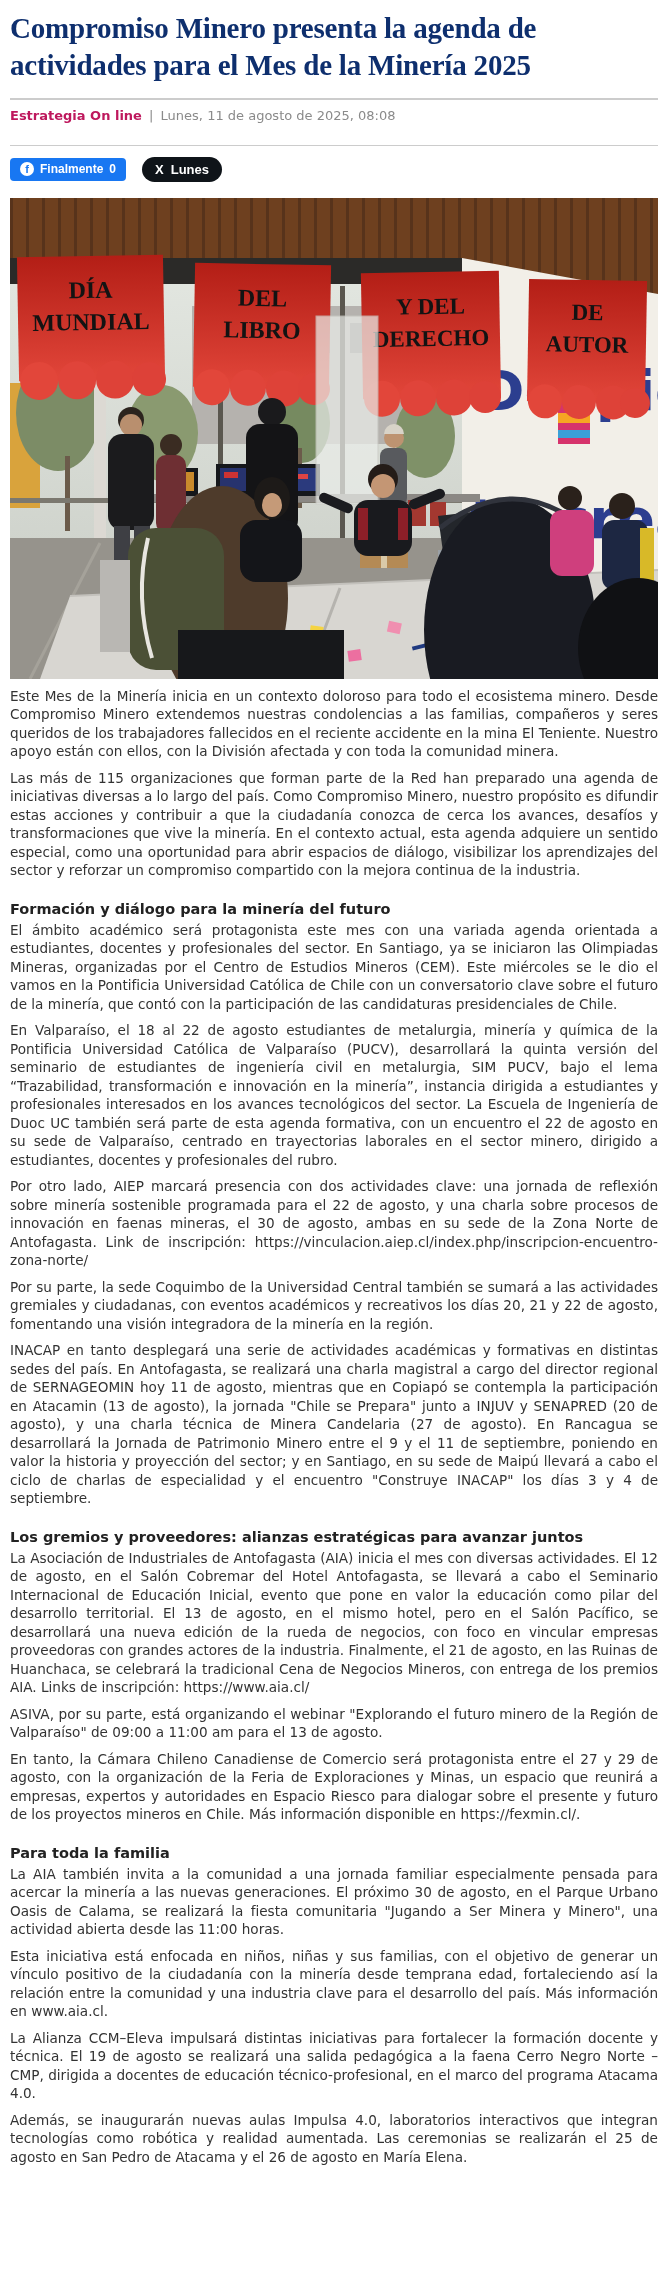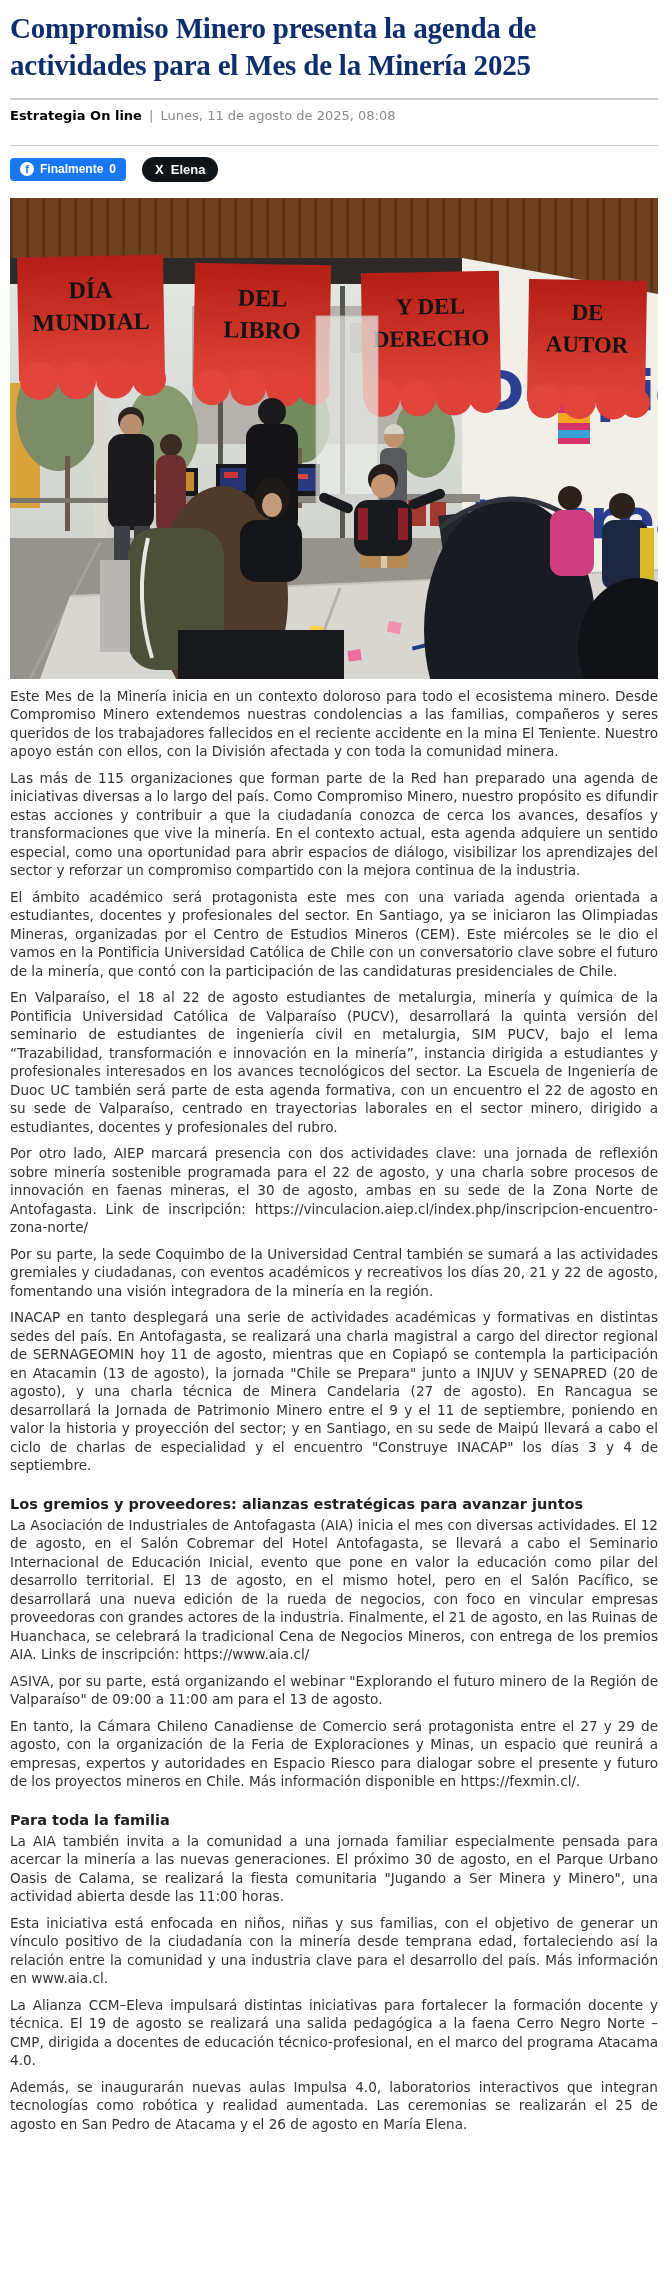--- a/index.html
+++ b/index.html
@@ -10,21 +10,21 @@
     font-family:Liberation Serif, serif;
     font-size:29px;line-height:1.27;font-weight:700;
     color:#0e2f6e;margin:4px 0 14px 0;letter-spacing:-0.2px;
   }
   hr.rule{border:0;border-top:1px solid #ccc;margin:0;}
 
   .filed-row{color:#5b5b5b;font-size:15px;padding:9px 0 10px 0;}
   .filed-row .cat{color:#5b5b5b;text-decoration:none;}
 
   .meta-row{font-size:13px;color:#8a8a8a;padding:8px 0 22px 0;}
-  .meta-row .src{color:#000000;font-weight:700;}
+  .meta-row .src{color:#be185d;font-weight:700;}
   .meta-row .sep{color:#8a8a8a;padding:0 3px;}
 
   .share-row{display:flex;align-items:center;gap:16px;padding:11px 0 9px 0;}
   .fb-btn{display:inline-flex;align-items:center;gap:6px;cursor:pointer;
     background:#1877f2;color:#fff;border:0;border-radius:4px;height:23px;padding:0 10px;
     font-family:"Liberation Sans",sans-serif;font-size:12px;font-weight:700;}
   .fb-logo{background:#fff;color:#1877f2;width:14px;height:14px;border-radius:50%;
     display:inline-flex;align-items:center;justify-content:center;font-size:11px;font-weight:700;line-height:1;}
   .x-btn{display:inline-flex;align-items:center;gap:7px;cursor:pointer;
     background:#0f1419;color:#fff;border:0;border-radius:13px;height:25px;padding:0 13px;
@@ -59,21 +59,21 @@
   <hr class="rule">
 
   <div class="share-row">
     <button class="fb-btn">
       <span class="fb-logo">f</span>
       <span>Finalmente</span>
       <span>0</span>
     </button>
     <button class="x-btn">
       <span class="x-logo">X</span>
-      <span>Elena</span>
+      <span>Lunes</span>
     </button>
   </div>
 
   <svg class="photo" viewBox="0 0 648 481" preserveAspectRatio="none" aria-hidden="true">
     <defs>
       <pattern id="wood" width="16" height="12" patternUnits="userSpaceOnUse">
         <rect width="16" height="12" fill="#6e401f"></rect>
         <rect width="3" height="12" fill="#57331b"></rect>
       </pattern>
       <linearGradient id="glass" x1="0" y1="0" x2="0" y2="1">
@@ -236,20 +236,21 @@
       <rect x="592" y="322" width="46" height="70" rx="12" fill="#1d2742"></rect>
       <rect x="630" y="330" width="14" height="56" fill="#d8b928"></rect>
       <ellipse cx="628" cy="450" rx="60" ry="70" fill="#101114"></ellipse>
     </g>
   </svg>
 
   <article>
     <p>Este Mes de la Minería inicia en un contexto doloroso para todo el ecosistema minero. Desde Compromiso Minero extendemos nuestras condolencias a las familias, compañeros y seres queridos de los trabajadores fallecidos en el reciente accidente en la mina El Teniente. Nuestro apoyo están con ellos, con la División afectada y con toda la comunidad minera.</p>
     <p>Las más de 115 organizaciones que forman parte de la Red han preparado una agenda de iniciativas diversas a lo largo del país. Como Compromiso Minero, nuestro propósito es difundir estas acciones y contribuir a que la ciudadanía conozca de cerca los avances, desafíos y transformaciones que vive la minería. En el contexto actual, esta agenda adquiere un sentido especial, como una oportunidad para abrir espacios de diálogo, visibilizar los aprendizajes del sector y reforzar un compromiso compartido con la mejora continua de la industria.</p>
 
+    <h3>Formación y diálogo para la minería del futuro</h3>
     <p>El ámbito académico será protagonista este mes con una variada agenda orientada a estudiantes, docentes y profesionales del sector. En Santiago, ya se iniciaron las Olimpiadas Mineras, organizadas por el Centro de Estudios Mineros (CEM). Este miércoles se le dio el vamos en la Pontificia Universidad Católica de Chile con un conversatorio clave sobre el futuro de la minería, que contó con la participación de las candidaturas presidenciales de Chile.</p>
     <p>En Valparaíso, el 18 al 22 de agosto estudiantes de metalurgia, minería y química de la Pontificia Universidad Católica de Valparaíso (PUCV), desarrollará la quinta versión del seminario de estudiantes de ingeniería civil en metalurgia, SIM PUCV, bajo el lema “Trazabilidad, transformación e innovación en la minería”, instancia dirigida a estudiantes y profesionales interesados en los avances tecnológicos del sector. La Escuela de Ingeniería de Duoc UC también será parte de esta agenda formativa, con un encuentro el 22 de agosto en su sede de Valparaíso, centrado en trayectorias laborales en el sector minero, dirigido a estudiantes, docentes y profesionales del rubro.</p>
     <p>Por otro lado, AIEP marcará presencia con dos actividades clave: una jornada de reflexión sobre minería sostenible programada para el 22 de agosto, y una charla sobre procesos de innovación en faenas mineras, el 30 de agosto, ambas en su sede de la Zona Norte de Antofagasta. Link de inscripción: https://vinculacion.aiep.cl/index.php/inscripcion-encuentro-zona-norte/</p>
     <p>Por su parte, la sede Coquimbo de la Universidad Central también se sumará a las actividades gremiales y ciudadanas, con eventos académicos y recreativos los días 20, 21 y 22 de agosto, fomentando una visión integradora de la minería en la región.</p>
     <p>INACAP en tanto desplegará una serie de actividades académicas y formativas en distintas sedes del país. En Antofagasta, se realizará una charla magistral a cargo del director regional de SERNAGEOMIN hoy 11 de agosto, mientras que en Copiapó se contempla la participación en Atacamin (13 de agosto), la jornada "Chile se Prepara" junto a INJUV y SENAPRED (20 de agosto), y una charla técnica de Minera Candelaria (27 de agosto). En Rancagua se desarrollará la Jornada de Patrimonio Minero entre el 9 y el 11 de septiembre, poniendo en valor la historia y proyección del sector; y en Santiago, en su sede de Maipú llevará a cabo el ciclo de charlas de especialidad y el encuentro "Construye INACAP" los días 3 y 4 de septiembre.</p>
 
     <h3>Los gremios y proveedores: alianzas estratégicas para avanzar juntos</h3>
     <p>La Asociación de Industriales de Antofagasta (AIA) inicia el mes con diversas actividades. El 12 de agosto, en el Salón Cobremar del Hotel Antofagasta, se llevará a cabo el Seminario Internacional de Educación Inicial, evento que pone en valor la educación como pilar del desarrollo territorial. El 13 de agosto, en el mismo hotel, pero en el Salón Pacífico, se desarrollará una nueva edición de la rueda de negocios, con foco en vincular empresas proveedoras con grandes actores de la industria. Finalmente, el 21 de agosto, en las Ruinas de Huanchaca, se celebrará la tradicional Cena de Negocios Mineros, con entrega de los premios AIA. Links de inscripción: https://www.aia.cl/</p>
     <p>ASIVA, por su parte, está organizando el webinar "Explorando el futuro minero de la Región de Valparaíso" de 09:00 a 11:00 am para el 13 de agosto.</p>
     <p>En tanto, la Cámara Chileno Canadiense de Comercio será protagonista entre el 27 y 29 de agosto, con la organización de la Feria de Exploraciones y Minas, un espacio que reunirá a empresas, expertos y autoridades en Espacio Riesco para dialogar sobre el presente y futuro de los proyectos mineros en Chile. Más información disponible en https://fexmin.cl/.</p>

